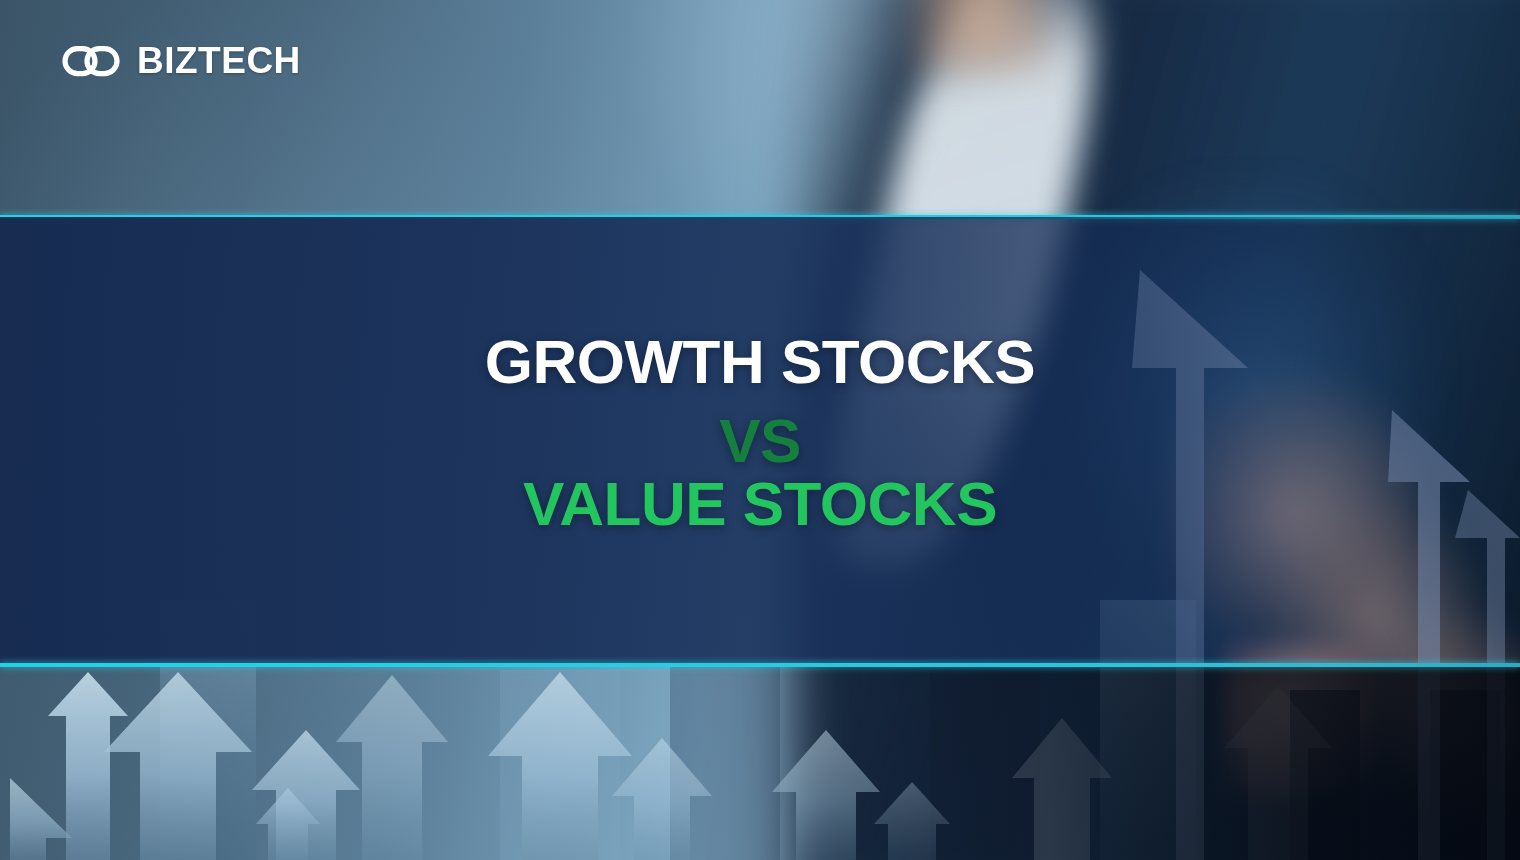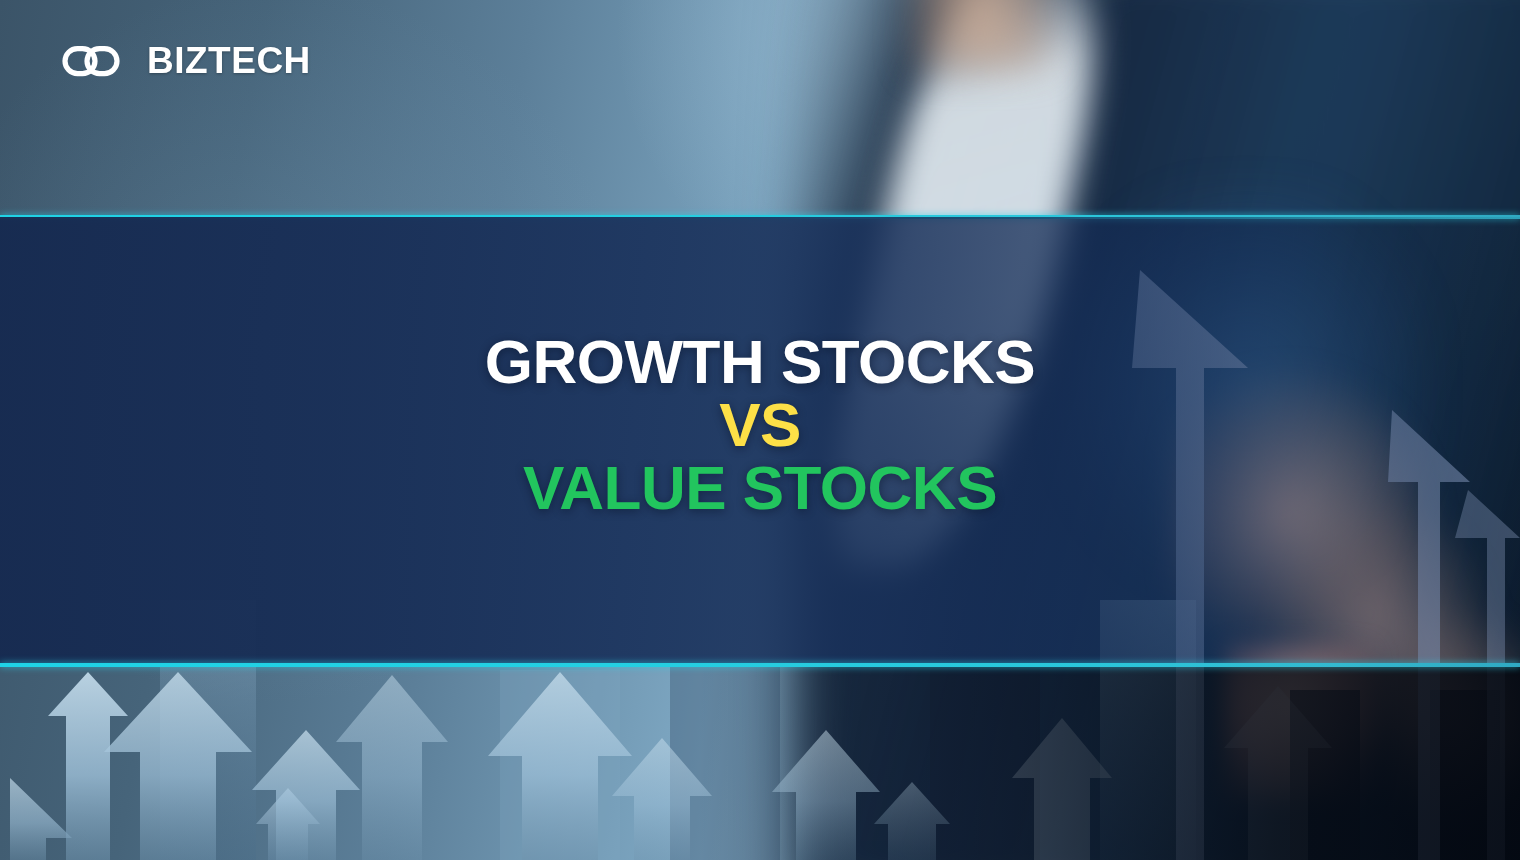--- a/index.html
+++ b/index.html
@@ -117,21 +117,21 @@
     background:linear-gradient(90deg, #1fd3e6 0%, #24cfe2 40%, #2ac6da 72%, #33b9cf 88%, #2fa9c2 100%);
     box-shadow:0 0 7px rgba(45,210,232,0.75);
   }
   .band-top-rule { top:215px; }
   .band-bottom-rule { top:663px; }
 
   
   .logo {
     position:absolute;
     left:62px; top:42px;
-    display:flex; align-items:center; gap:27px;
+    display:flex; align-items:center; gap:17px;
     z-index:12;
   }
   .logo-mark { width:58px; height:34px; display:block; flex:0 0 auto; }
   .logo-text {
     color:#ffffff;
     font-size:37px;
     font-weight:bold;
     letter-spacing:0.5px;
     line-height:1;
     font-family:"Liberation Sans", sans-serif;
@@ -148,21 +148,21 @@
     line-height:1.02;
   }
   .title-line {
     font-weight:bold;
     font-size:62px;
     letter-spacing:-0.5px;
     font-family:"Liberation Sans", sans-serif;
     text-shadow:0 2px 10px rgba(4,12,28,0.45);
   }
   .title-line-1 { color:#ffffff; }
-  .title-line-2 { color:#fde047; }
+  .title-line-2 { color:#15803d;margin-top:16px; }
   .title-line-3 { color:#22c55e; }
 
   
   .bottom-vignette {
     position:absolute;
     left:0; right:0; top:667px; bottom:0;
     background:linear-gradient(90deg,
       rgba(10,20,36,0.00) 0%,
       rgba(10,20,36,0.00) 46%,
       rgba(8,16,30,0.30) 60%,

